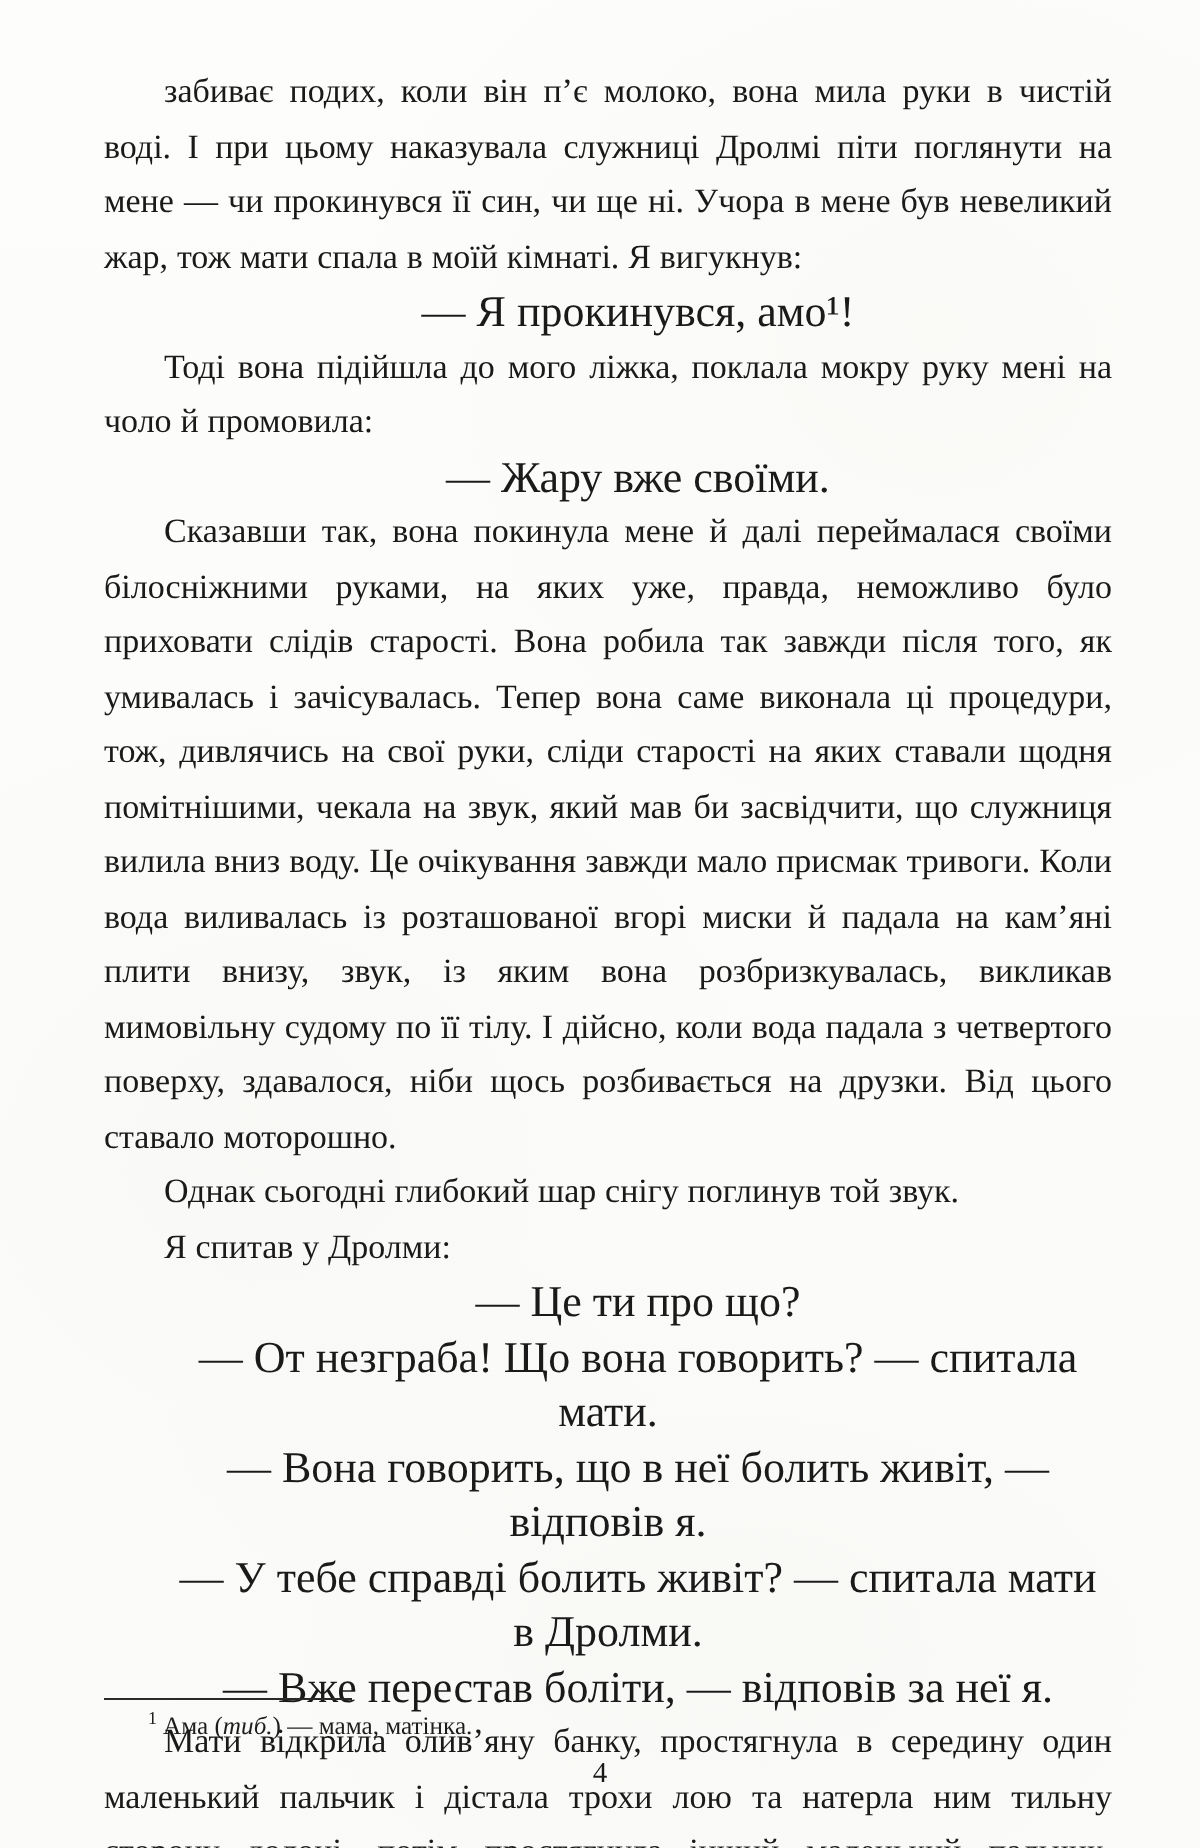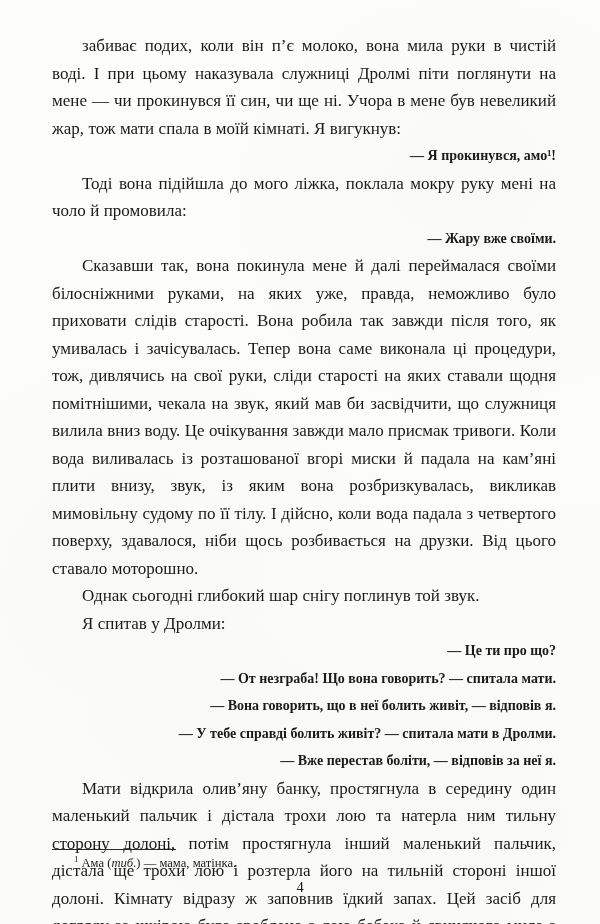--- a/index.html
+++ b/index.html
@@ -48,25 +48,24 @@
     font-size: 17px;
     line-height: 27.5px;
     text-align: justify;
     text-indent: 30px;
     hyphens: manual;
     word-spacing: 0.01em;
   }
 
   p.dialogue {
     margin: 0;
-    font-size: 14px;
+    font-size: 22px;
     line-height: 27.5px;
-    text-align: right;
+    text-align: center;
     text-indent: 30px;
-    font-weight: bold;
   }
 
   .footnote-area {
     position: absolute;
     left: 52px;
     top: 849px;
     width: 504px;
   }
 
   .footnote-rule {

